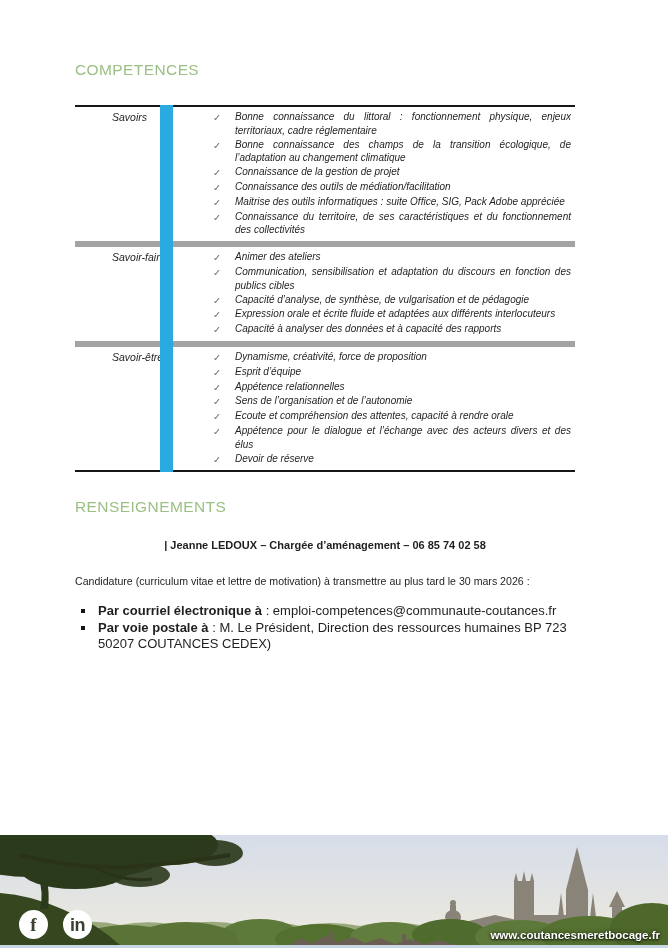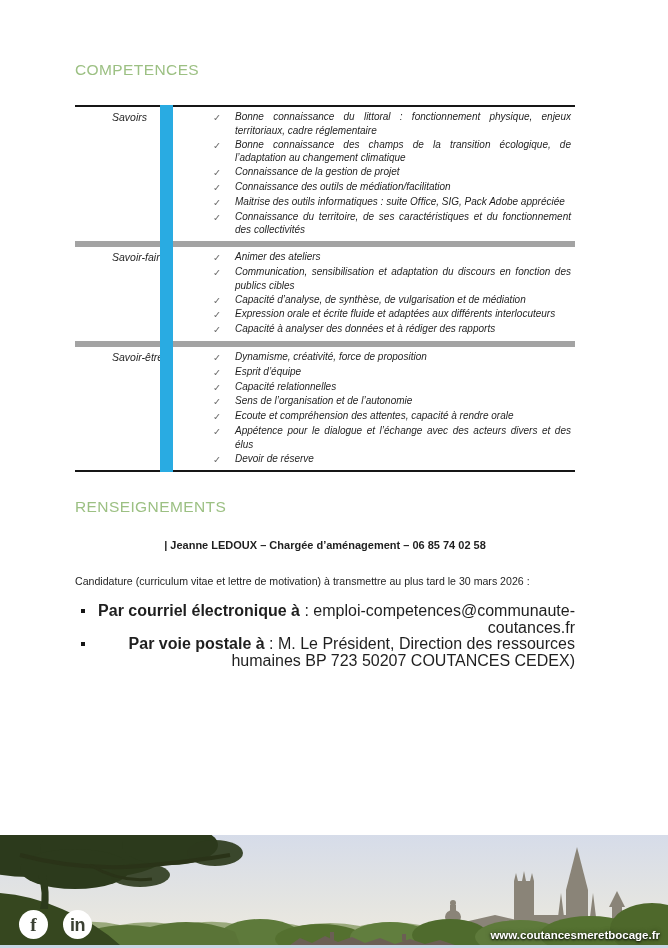--- a/index.html
+++ b/index.html
@@ -38,21 +38,21 @@
   }
   .ttext { flex:1; text-align:justify; padding-right:2px; }
 
   
   .contact-block { margin-top:21px; }
   .contact-line { text-align:center; font-weight:700; font-size:11px; line-height:17px; }
 
   .candidature { margin-top:21px; font-weight:400; font-size:10.6px; width:520px; white-space:nowrap; }
 
   .bullets { margin-top:16px; list-style:none; }
-  .bullet-li { display:flex; font-size:16px; line-height:16.5px; padding-left:5px;text-align:right; }
+  .bullet-li { display:flex; font-size:13px; line-height:16.5px; padding-left:5px; }
   .bullet-marker { flex:0 0 18px; position:relative; }
   .bullet-marker::before {
     content:""; position:absolute; left:1px; top:6px; width:4px; height:4px; background:#161616;
   }
   .bullet-text { flex:1; }
   .bold-seg { font-weight:700; }
   .reg-seg { font-weight:400; }
 
   
   .footer { position:absolute; left:0; top:835px; width:668px; height:113px; }
@@ -118,47 +118,47 @@
           <div class="titem">
             <span class="check">✓</span>
             <span class="ttext">Animer des ateliers</span>
           </div>
           <div class="titem">
             <span class="check">✓</span>
             <span class="ttext">Communication, sensibilisation et adaptation du discours en fonction des publics cibles</span>
           </div>
           <div class="titem">
             <span class="check">✓</span>
-            <span class="ttext">Capacité d’analyse, de synthèse, de vulgarisation et de médiation</span>
+            <span class="ttext">Capacité d’analyse, de synthèse, de vulgarisation et de pédagogie</span>
           </div>
           <div class="titem">
             <span class="check">✓</span>
             <span class="ttext">Expression orale et écrite fluide et adaptées aux différents interlocuteurs</span>
           </div>
           <div class="titem">
             <span class="check">✓</span>
-            <span class="ttext">Capacité à analyser des données et à rédiger des rapports</span>
+            <span class="ttext">Capacité à analyser des données et à capacité des rapports</span>
           </div>
         </div>
       </div>
 
       <div class="trow">
         <div class="tlabel">Savoir-être</div>
         <div class="tcontent">
           <div class="titem">
             <span class="check">✓</span>
             <span class="ttext">Dynamisme, créativité, force de proposition</span>
           </div>
           <div class="titem">
             <span class="check">✓</span>
             <span class="ttext">Esprit d’équipe</span>
           </div>
           <div class="titem">
             <span class="check">✓</span>
-            <span class="ttext">Capacité relationnelles</span>
+            <span class="ttext">Appétence relationnelles</span>
           </div>
           <div class="titem">
             <span class="check">✓</span>
             <span class="ttext">Sens de l’organisation et de l’autonomie</span>
           </div>
           <div class="titem">
             <span class="check">✓</span>
             <span class="ttext">Ecoute et compréhension des attentes, capacité à rendre orale</span>
           </div>
           <div class="titem">

